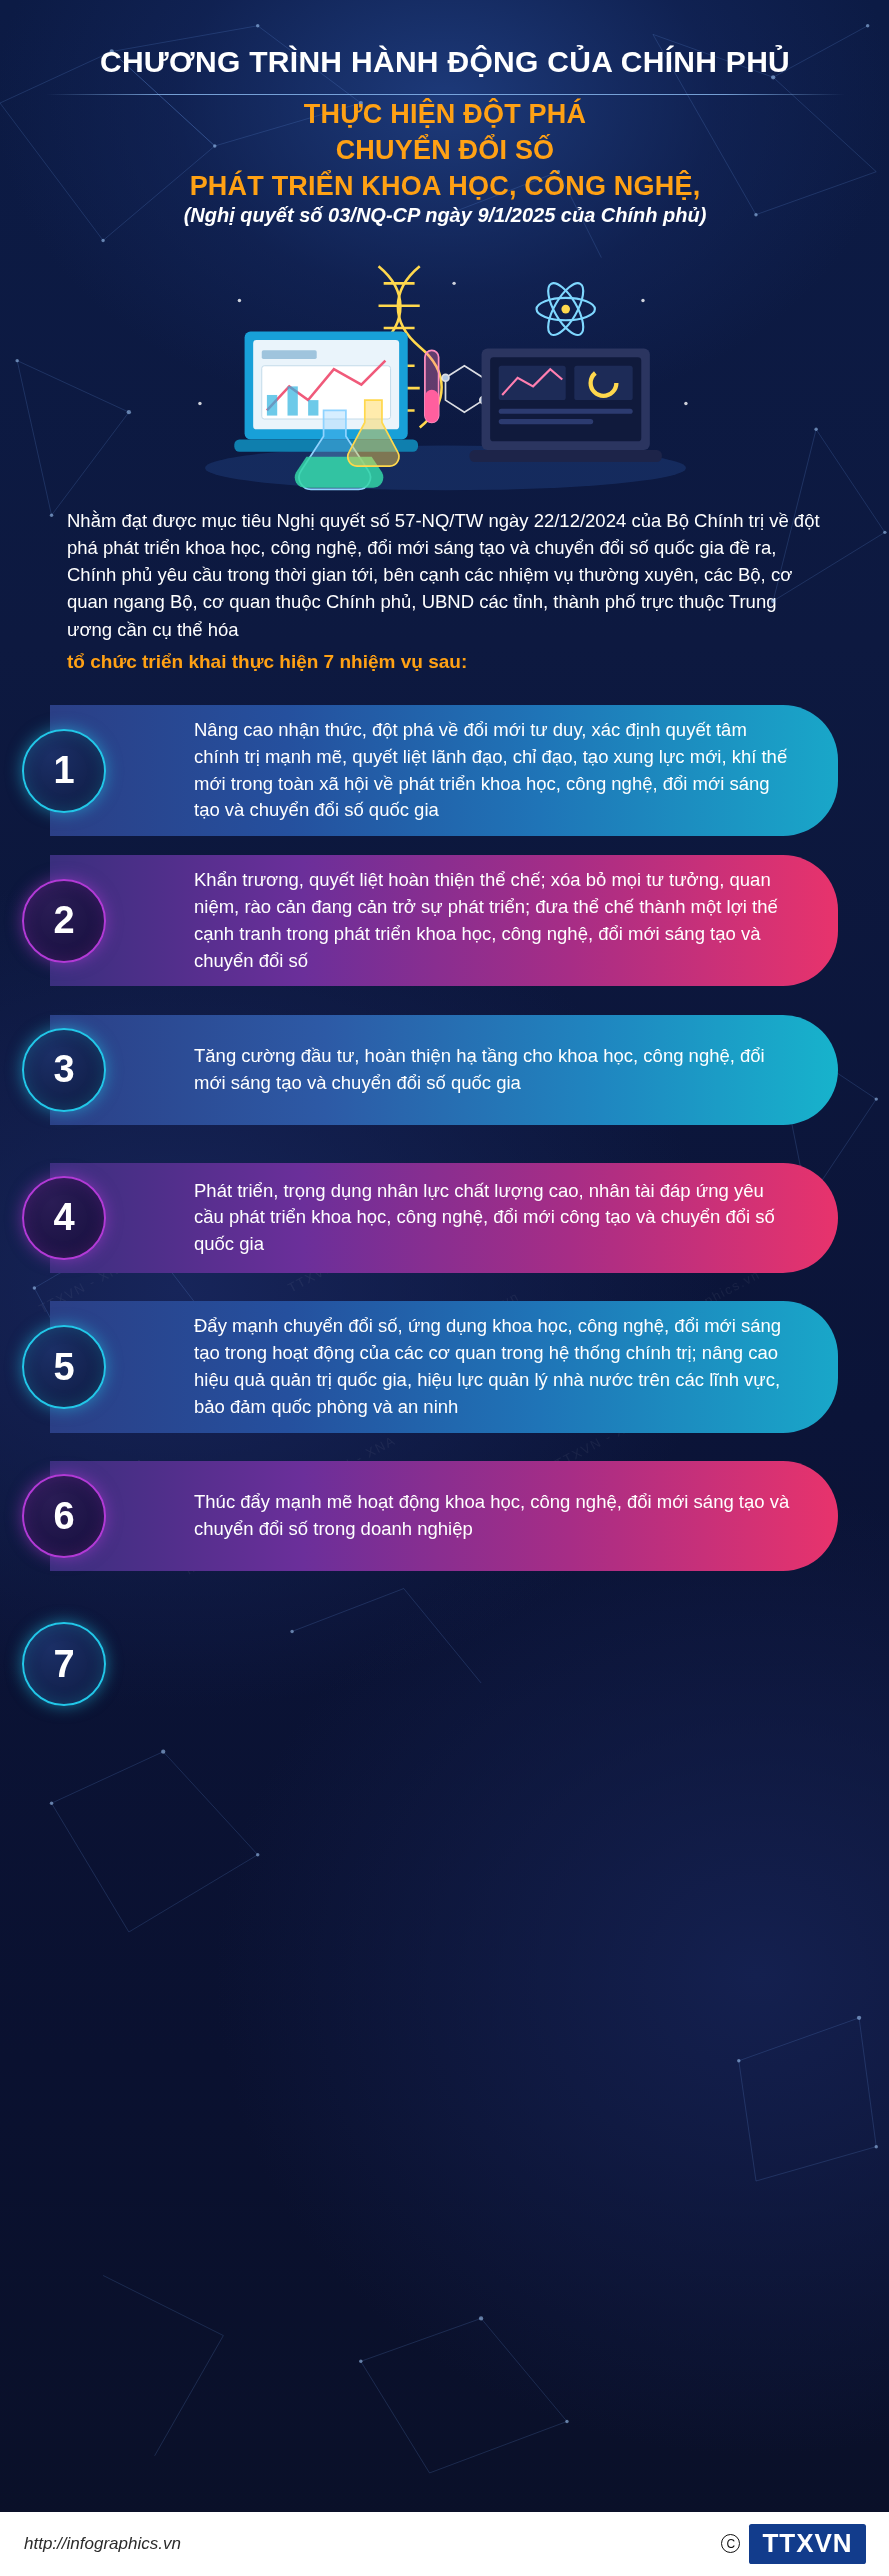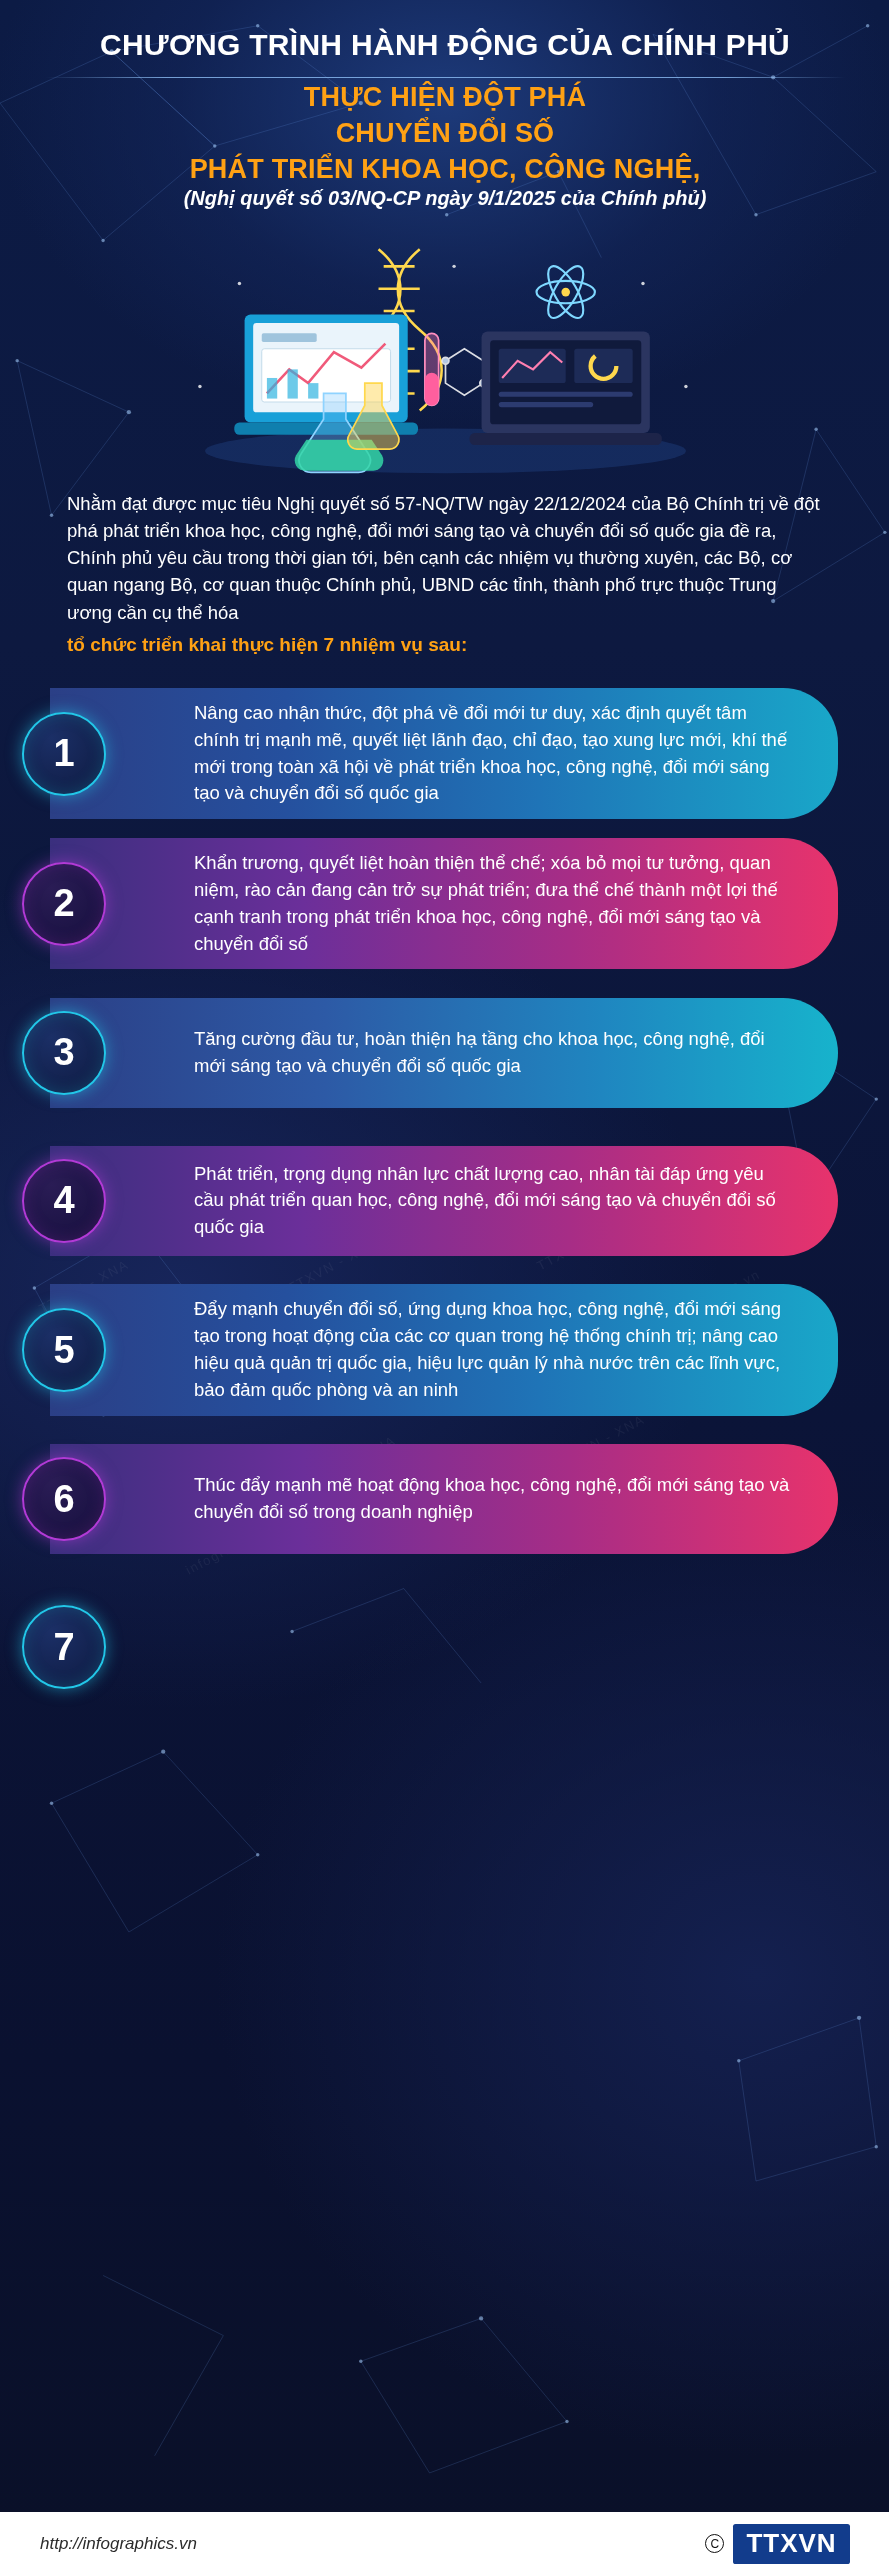--- a/index.html
+++ b/index.html
@@ -27,21 +27,21 @@
     position: absolute;
     color: rgba(255,255,255,0.055);
     font-size: 13px;
     letter-spacing: 1.7px;
     transform: rotate(-28deg);
     white-space: nowrap;
     font-family: "Liberation Sans", sans-serif;
   }
 
   
-  .header { position: relative; padding-top: 27px; text-align: center; }
+  .header { position: relative; padding-top: 44px; text-align: center; }
   .title-main {
     color: #ffffff;
     font-size: 30px;
     font-weight: bold;
     letter-spacing: 0.3px;
     line-height: 1.2;
   }
   .title-rule {
     width: 799px;
     height: 1.7px;
@@ -140,21 +140,21 @@
 
   
   .footer {
     position: absolute;
     left: 0; right: 0; bottom: 0;
     height: 64px;
     background: #ffffff;
     display: flex;
     align-items: center;
     justify-content: space-between;
-    padding: 0 40px;
+    padding: 0 24px;
   }
   .footer-url {
     color: #2b2b2b;
     font-size: 17px;
     font-style: italic;
   }
   .footer-brand { display: flex; align-items: center; gap: 8.6px; }
   .copyright {
     width: 19px; height: 19px; border-radius: 50%;
     border: 1.4px solid #111;
@@ -350,21 +350,21 @@
     <div class="task">
       <div class="badge cyan">3</div>
       <div class="task-bar cyan2">
         <div class="task-text">Tăng cường đầu tư, hoàn thiện hạ tầng cho khoa học, công nghệ, đổi mới sáng tạo và chuyển đổi số quốc gia</div>
       </div>
     </div>
 
     <div class="task">
       <div class="badge pink">4</div>
       <div class="task-bar pink2">
-        <div class="task-text">Phát triển, trọng dụng nhân lực chất lượng cao, nhân tài đáp ứng yêu cầu phát triển quan học, công nghệ, đổi mới sáng tạo và chuyển đổi số quốc gia</div>
+        <div class="task-text">Phát triển, trọng dụng nhân lực chất lượng cao, nhân tài đáp ứng yêu cầu phát triển khoa học, công nghệ, đổi mới công tạo và chuyển đổi số quốc gia</div>
       </div>
     </div>
 
     <div class="task">
       <div class="badge cyan">5</div>
       <div class="task-bar cyan">
         <div class="task-text">Đẩy mạnh chuyển đổi số, ứng dụng khoa học, công nghệ, đổi mới sáng tạo trong hoạt động của các cơ quan trong hệ thống chính trị; nâng cao hiệu quả quản trị quốc gia, hiệu lực quản lý nhà nước trên các lĩnh vực, bảo đảm quốc phòng và an ninh</div>
       </div>
     </div>
 

